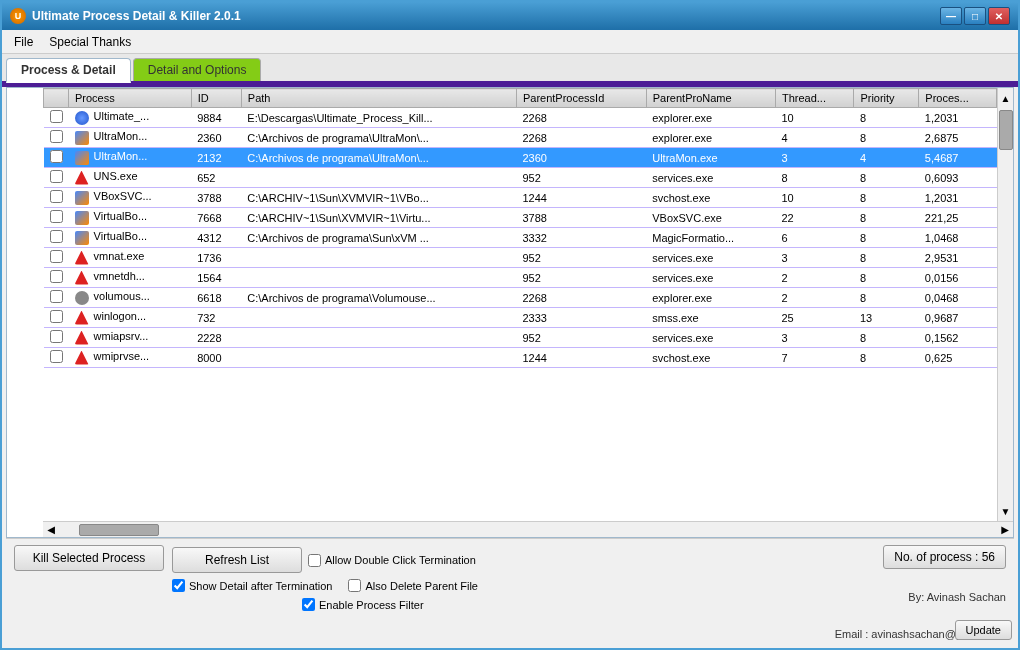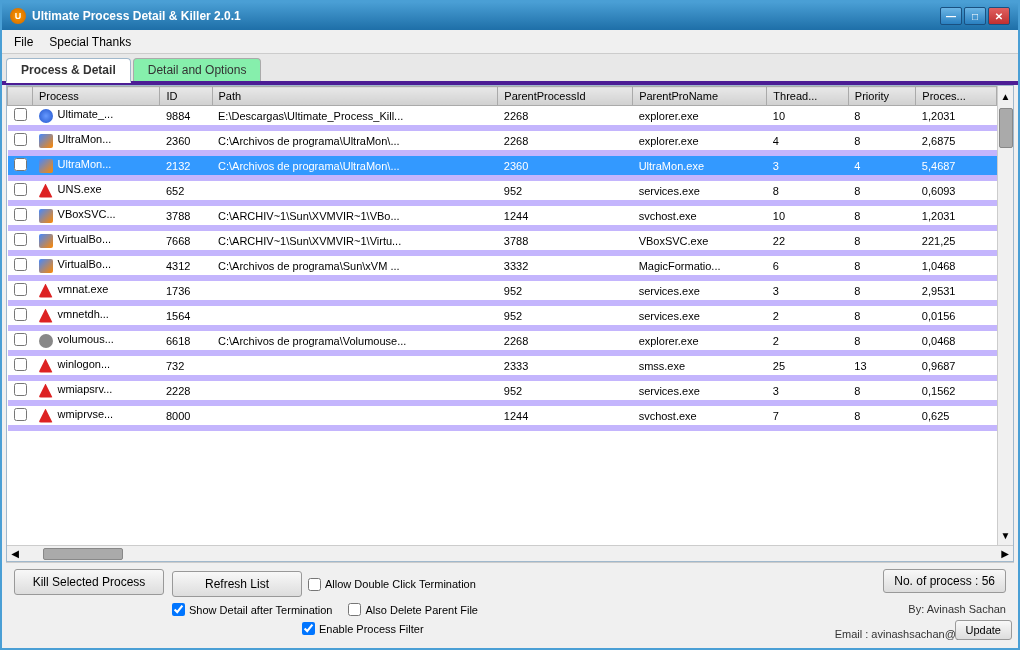--- a/index.html
+++ b/index.html
@@ -72,30 +72,30 @@
     .menu-item {
       padding: 2px 8px;
       cursor: pointer;
       font-size: 12px;
     }
 
     
     .tabs {
       display: flex;
       background: #e8e8e8;
-      border-bottom: 4px solid #4c1d95;
+      border-bottom: 6px solid #4c1d95;
       padding-top: 4px;
       padding-left: 4px;
     }
     .tab {
       padding: 4px 14px;
       border: 1px solid #aaa;
       border-bottom: none;
       border-radius: 4px 4px 0 0;
-      background: #86efac;
+      background: #84cc16;
       cursor: pointer;
       font-size: 12px;
       margin-right: 2px;
       color: #333;
     }
     .tab.active {
       background: white;
       border-color: #a0b8cc;
       border-bottom: 2px solid white;
       font-weight: bold;
@@ -119,21 +119,21 @@
       border: 1px solid #aaa;
       padding: 3px 6px;
       text-align: left;
       font-weight: normal;
       white-space: nowrap;
       position: sticky;
       top: 0;
       z-index: 2;
     }
     table tbody tr {
-      border-bottom: 6px solid #c4b5fd;
+      border-bottom: 1px solid #c4b5fd;
     }
     table tbody tr.selected {
       background: #3399ff;
       color: white;
     }
     table tbody td {
       padding: 2px 6px;
       white-space: nowrap;
       overflow: hidden;
       max-width: 200px;
@@ -207,21 +207,21 @@
       align-items: center;
       gap: 4px;
       font-size: 11px;
     }
     .check-option input { margin: 0; }
 
     .bottom-right {
       margin-left: auto;
       display: flex;
       flex-direction: column;
-      gap: 8px;
+      gap: 20px;
       align-items: flex-end;
     }
     .process-count {
       background: linear-gradient(to bottom, #f8f8f8, #ddd);
       border: 1px solid #999;
       border-radius: 3px;
       padding: 4px 10px;
       font-size: 12px;
     }
     .author-info {
@@ -261,20 +261,21 @@
       overflow: hidden;
     }
 
     .tab-content {
       flex: 1;
       border: 1px solid #a0b8cc;
       background: white;
       display: flex;
       flex-direction: column;
       overflow: hidden;
+      padding-left: 36px;
     }
 
     .scrollbar-placeholder {
       width: 16px;
       background: #f0f0f0;
       border-left: 1px solid #ccc;
       display: flex;
       flex-direction: column;
     }
     .scrollbar-thumb {

